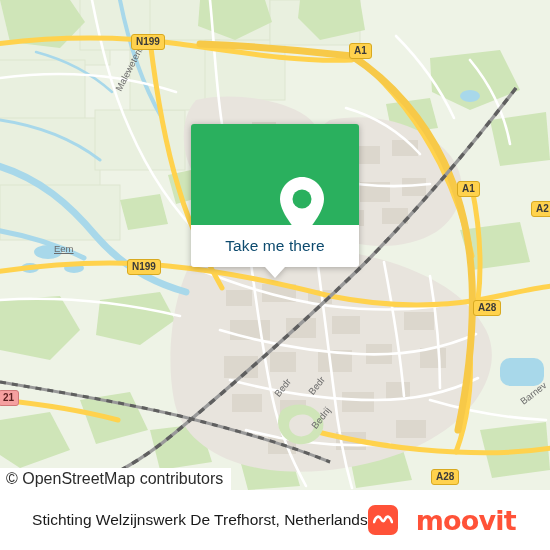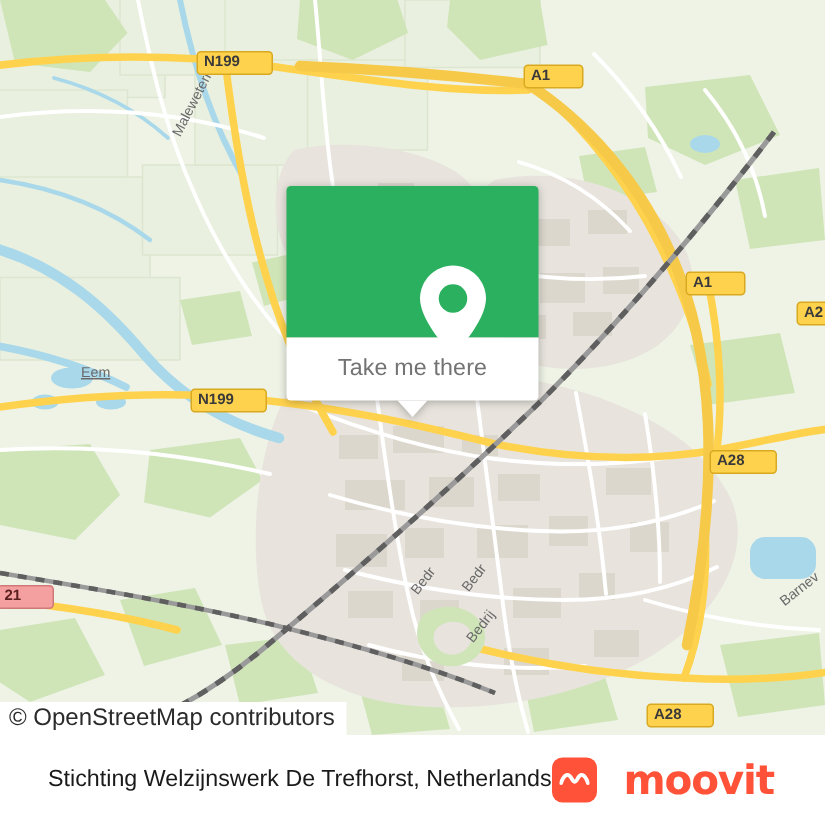--- a/index.html
+++ b/index.html
@@ -76,21 +76,21 @@
     height: 42px;
     background: #ffffff;
     border-radius: 0 0 3px 3px;
     display: flex;
     align-items: center;
     justify-content: center;
     position: relative;
   }
   #take-me-there {
     font-size: 15.5px;
-    color: #737373;
+    color: #0c4a6e;
     font-family: "Liberation Sans", sans-serif;
     letter-spacing: 0.1px;
   }
   #callout-tail {
     position: absolute;
     left: 50%;
     bottom: -11px;
     margin-left: -10px;
     width: 0;
     height: 0;
@@ -142,21 +142,21 @@
   
   .shield {
     position: absolute;
     background: #ffd24d;
     border: 1px solid #d8a920;
     border-radius: 3px;
     color: #3a3a3a;
     font-size: 10px;
     font-weight: bold;
     font-family: "Liberation Sans", sans-serif;
-    padding: 1px 21px 2px 4px;
+    padding: 1px 4px 2px 4px;
     line-height: 11px;
     z-index: 12;
     white-space: nowrap;
   }
   .shield.red {
     background: #f5a0a0;
     border-color: #d07878;
     color: #5a1f1f;
   }
   .maplabel {

